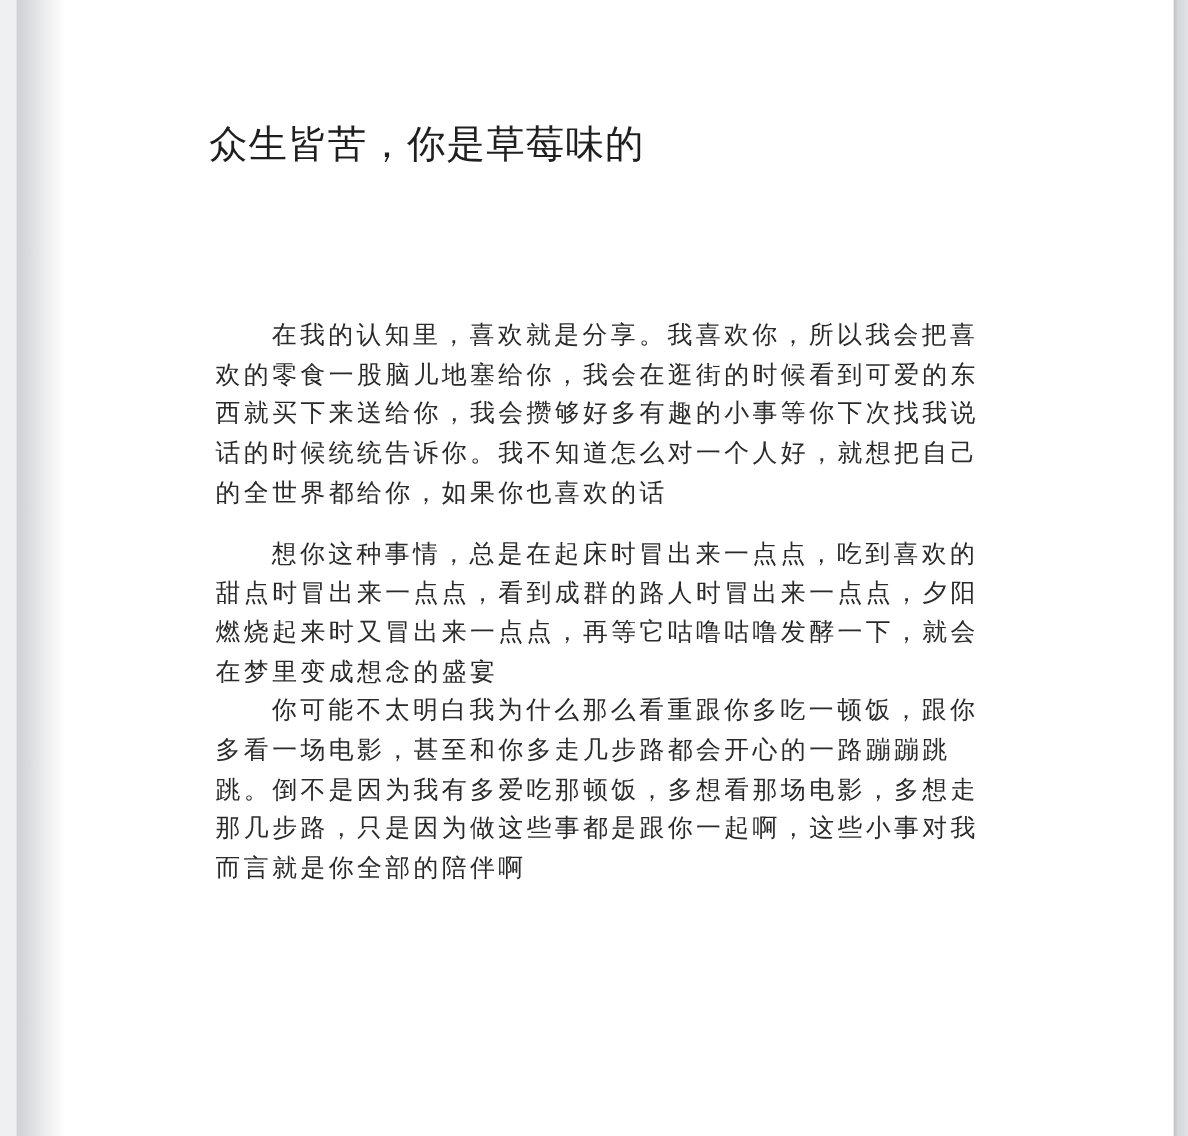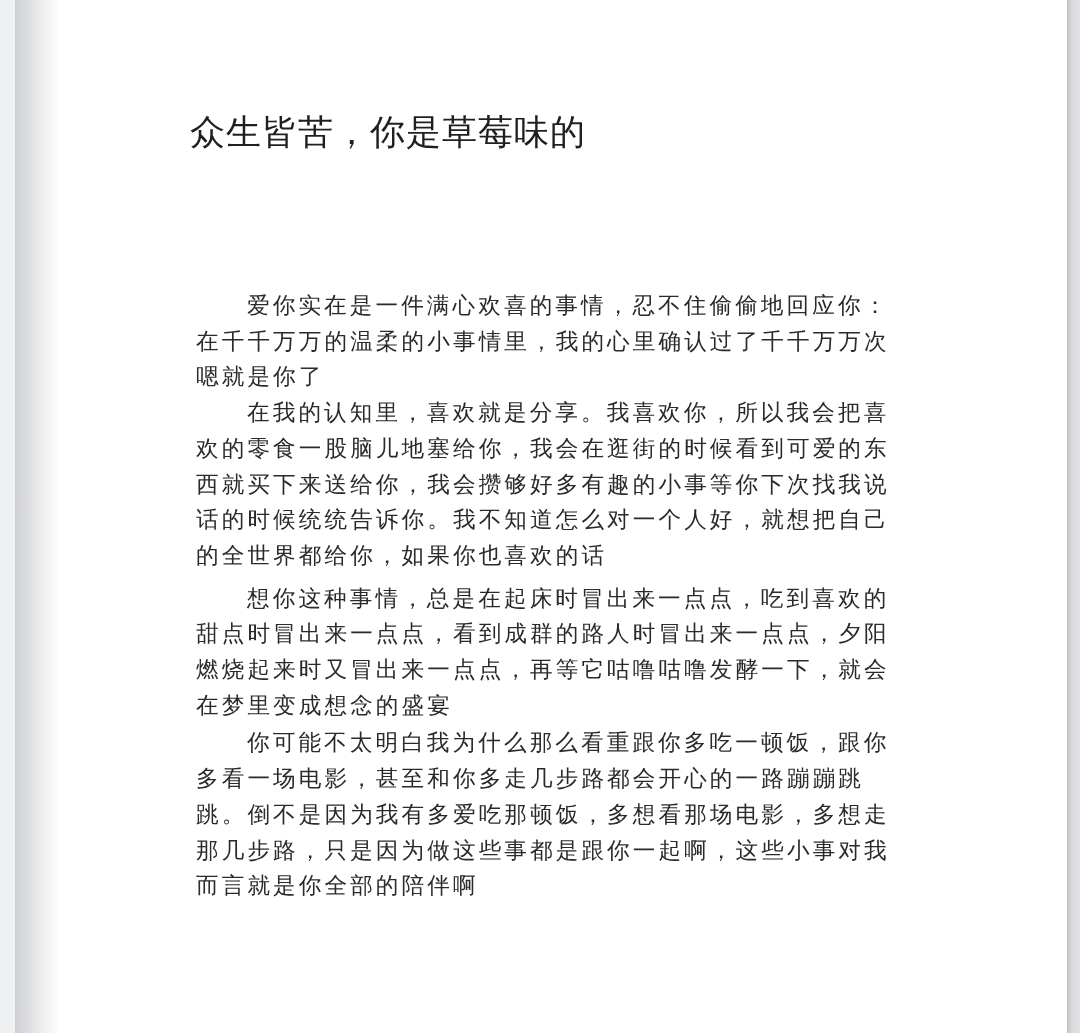--- a/index.html
+++ b/index.html
@@ -30,32 +30,31 @@
     font-size: 35px; line-height: 50px; color: #1f1f1f;
     letter-spacing: 1px; white-space: nowrap;
     font-weight: normal;
   }
   .body-text {
     position: absolute; left: 196px; top: 288px; width: 700px;
     font-size: 22.6px; line-height: 35.7px; color: #2a2a2a;
     letter-spacing: 3.1px;
   }
   .para { margin: 0; text-indent: 51px; word-break: break-all; }
-  .para.gap { margin-top: 9px; font-family: Liberation Mono, monospace; }
+  .para.gap { margin-top: 20px; }
   .para.gap2 { margin-top: 0; }
 </style>
 </head>
 <body>
 
 <div class="left-strip"></div>
 <div class="page">
 </div>
 <div class="page-shadow"></div>
 <div class="right-strip"></div>
 
 <h1 class="title">众生皆苦，你是草莓味的</h1>
 
 <div class="body-text">
-  <p class="para">爱你实在是一件满心欢喜的事情，忍不住偷偷地回应你：在千千万万的温柔的小事情里，我的心里确认过了千千万万次嗯就是你了</p>
   <p class="para">在我的认知里，喜欢就是分享。我喜欢你，所以我会把喜欢的零食一股脑儿地塞给你，我会在逛街的时候看到可爱的东西就买下来送给你，我会攒够好多有趣的小事等你下次找我说话的时候统统告诉你。我不知道怎么对一个人好，就想把自己的全世界都给你，如果你也喜欢的话</p>
   <p class="para gap">想你这种事情，总是在起床时冒出来一点点，吃到喜欢的甜点时冒出来一点点，看到成群的路人时冒出来一点点，夕阳燃烧起来时又冒出来一点点，再等它咕噜咕噜发酵一下，就会在梦里变成想念的盛宴</p>
   <p class="para gap2">你可能不太明白我为什么那么看重跟你多吃一顿饭，跟你多看一场电影，甚至和你多走几步路都会开心的一路蹦蹦跳跳。倒不是因为我有多爱吃那顿饭，多想看那场电影，多想走那几步路，只是因为做这些事都是跟你一起啊，这些小事对我而言就是你全部的陪伴啊</p>
 </div>
 
 </body></html>

